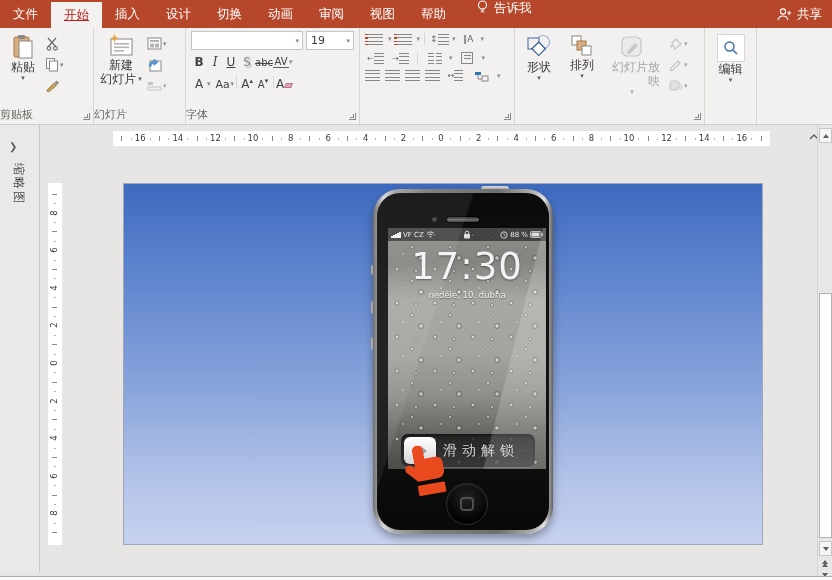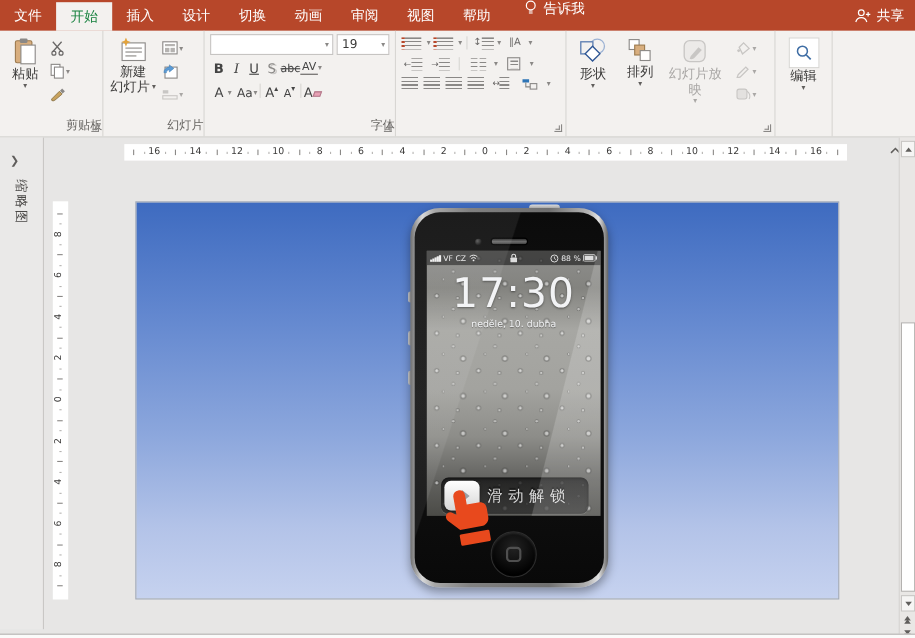--- a/index.html
+++ b/index.html
@@ -2,32 +2,32 @@
 <html><head>
 <meta charset="utf-8">
 <style>
   * { margin:0; padding:0; box-sizing:border-box; }
   html,body { width:832px; height:580px; overflow:hidden; font-family:"DejaVu Sans",sans-serif; }
   #app { position:relative; width:832px; height:580px; background:#e7e6e5; }
 
   
   #menubar { position:absolute; left:0; top:0; width:832px; height:28px; background:#b7472a; display:flex; align-items:stretch; color:#fff; font-size:12.5px; }
   .tab { padding:0 13px; line-height:28px; cursor:default; white-space:nowrap; }
-  .tab.sel { background:#f3f1ef; color:#15803d; margin-top:2px; line-height:26px; }
+  .tab.sel { background:#f3f1ef; color:#b91c1c; margin-top:2px; line-height:26px;text-decoration:underline; }
   #tellme { display:flex; align-items:flex-start; gap:6px; margin-left:18px; }
   #share { position:absolute; right:10px; top:0; height:28px; display:flex; align-items:center; gap:5px; }
 
   
   #ribbon { position:absolute; left:0; top:28px; width:832px; height:97px; background:#f3f1ef; border-bottom:1px solid #cfcdcb; display:flex; }
   .grp { position:relative; display:flex; flex-direction:column; border-right:1px solid #d8d6d3; }
   .grp-content { flex:1; display:flex; align-items:flex-start; padding:4px 3px 0 3px; gap:2px; }
-  .grp-label { height:17px; text-align:right; font-size:11px; color:#696764; line-height:15px;font-family:Liberation Serif, serif; }
+  .grp-label { height:17px; text-align:left; font-size:11px; color:#696764; line-height:15px; }
   .launcher { position:absolute; right:3px; bottom:4px; width:7px; height:7px; border-right:1px solid #8a8886; border-bottom:1px solid #8a8886; }
   .launcher::before { content:""; position:absolute; right:1px; bottom:1px; width:3px; height:3px; border-right:1px solid #8a8886; border-bottom:1px solid #8a8886; }
-  .bigbtn { height:72px; display:flex; flex-direction:column; align-items:center; justify-content:flex-start; padding-top:2px; font-size:12px; color:#3b3a39; line-height:14px; text-align:center; }
+  .bigbtn { height:72px; display:flex; flex-direction:column; align-items:center; justify-content:flex-start; padding-top:2px; font-size:12px; color:#3b3a39; line-height:14px; text-align:right; }
   .bigbtn .car { font-size:7px; color:#605e5c; line-height:7px; margin-top:1px; }
   .disabled, .disabled * { color:#a9a7a5 !important; }
   .smallcol { display:flex; flex-direction:column; justify-content:flex-start; gap:4px; padding-top:3px; }
   .sbtn { display:flex; align-items:center; gap:1px; height:17px; }
   .car2 { font-size:7px; color:#8a8886; }
   .vdiv { width:1px; background:#d8d6d3; margin:2px 2px; align-self:stretch; }
 
   .fontgrp-inner { display:flex; flex-direction:column; gap:2px; width:100%; padding:0 2px; }
   .combo { height:19px; background:#fff; border:1px solid #c6c4c2; display:flex; align-items:center; font-size:11px; color:#3b3a39; padding-left:4px; }
   .combo .car2 { margin-left:auto; margin-right:3px; }

